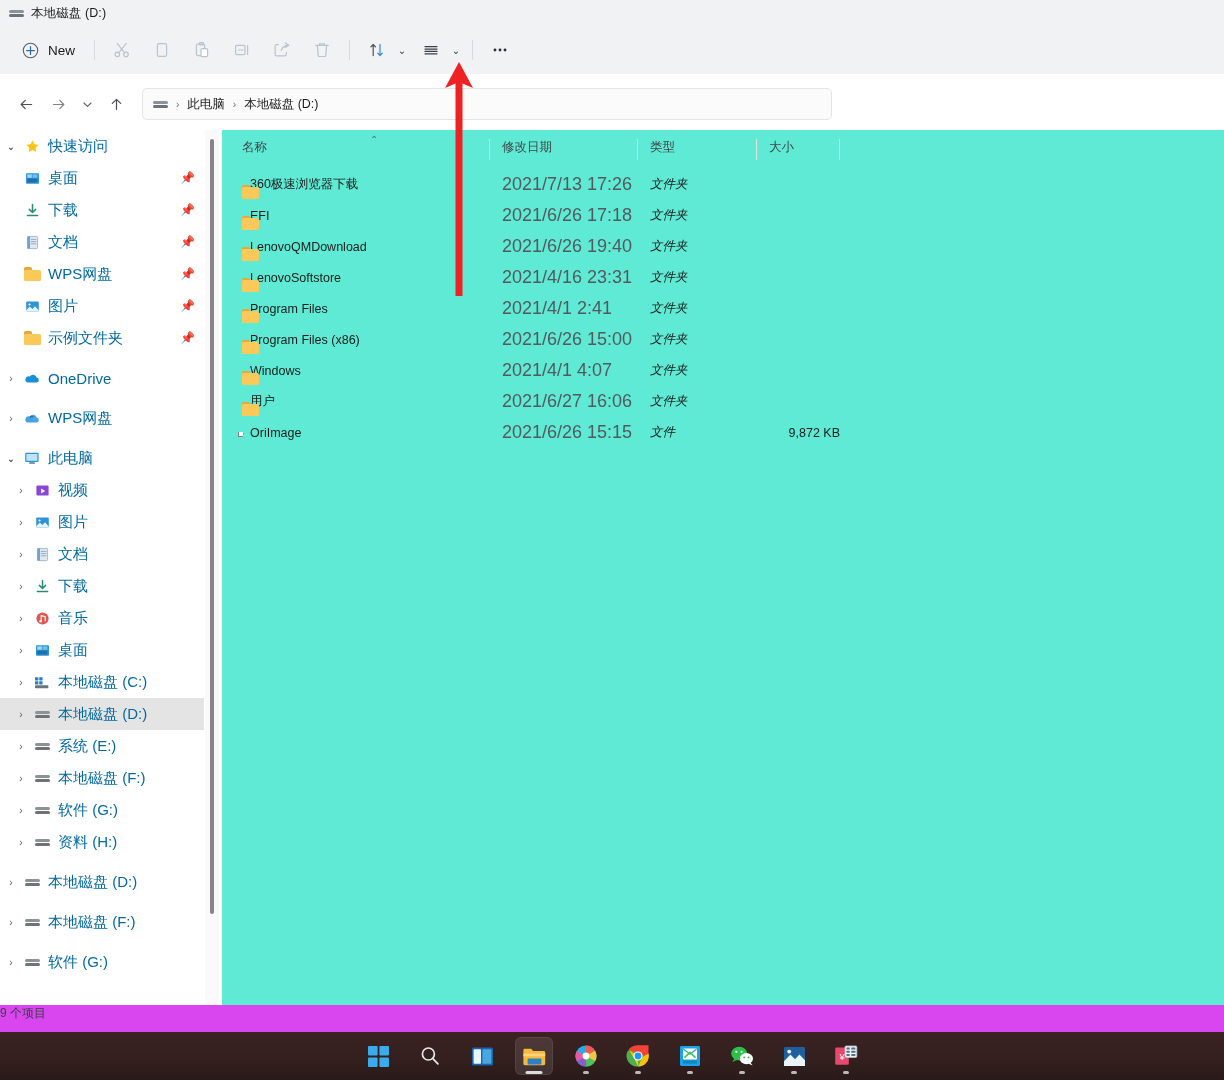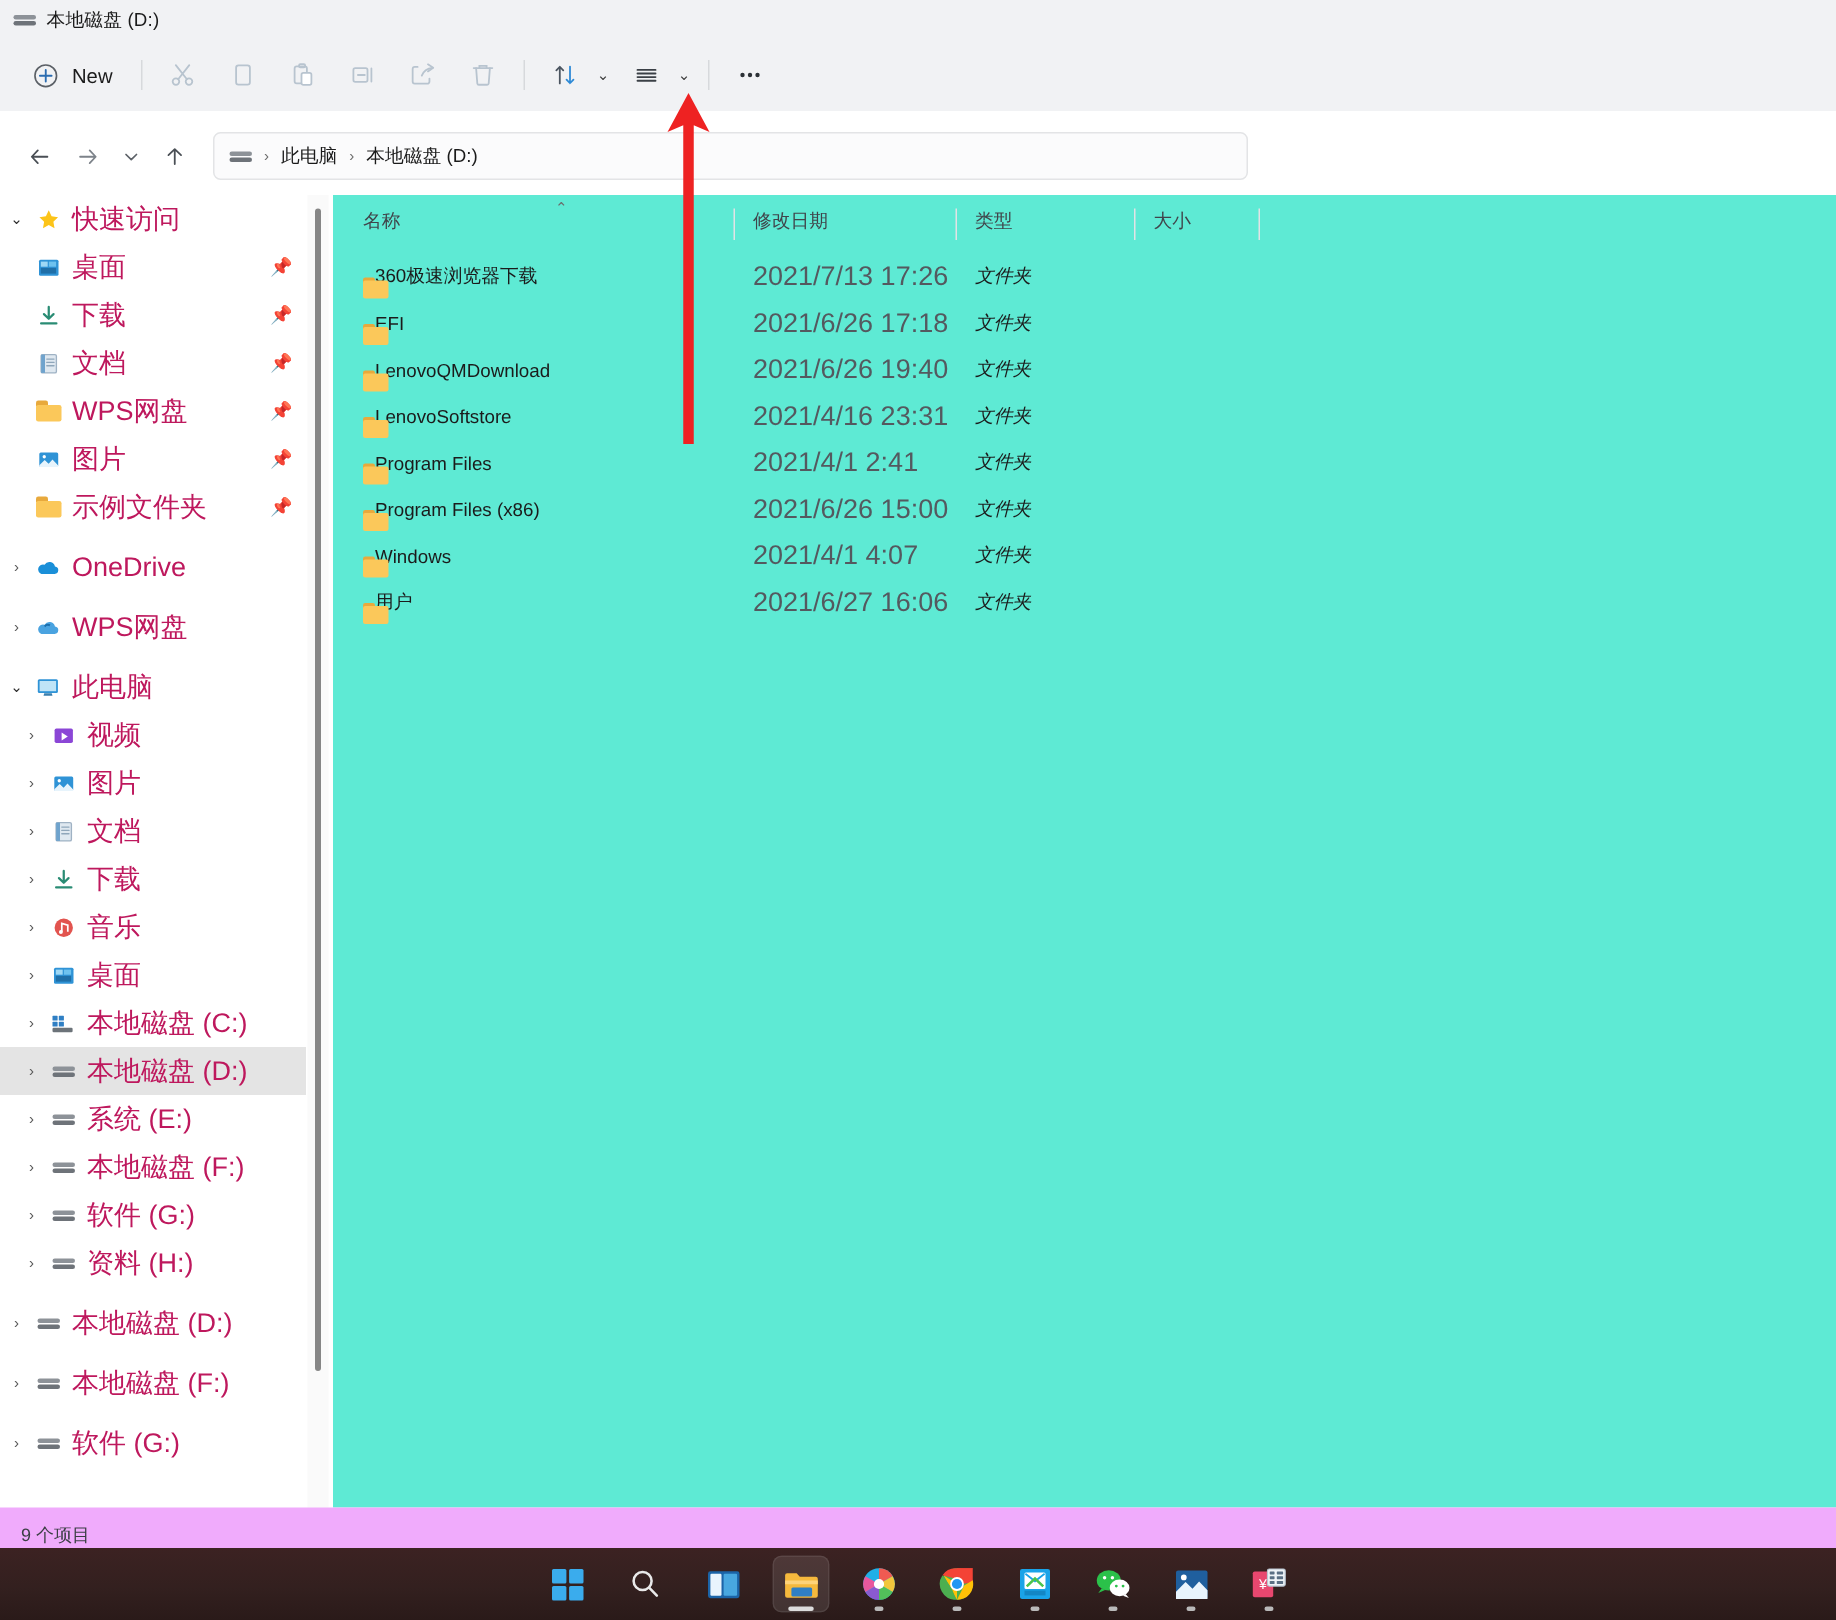--- a/index.html
+++ b/index.html
@@ -70,21 +70,21 @@
     display: flex; align-items: center; height: 32px; position: relative;
     cursor: default; padding-right: 6px;
   }
   .side-row.sel { background: #e4e4e4; }
   .side-exp {
     width: 22px; min-width: 22px; display: flex; align-items: center; justify-content: center;
     font-size: 10px; color: #5b5b5b;
   }
   .side-exp.open { color: #2b2b2b; }
   .side-ico { width: 20px; min-width: 20px; display: flex; align-items: center; justify-content: center; margin-right: 6px; }
-  .side-txt { font-size: 18px; color: #be185d; white-space: nowrap; }
+  .side-txt { font-size: 15px; color: #0369a1; white-space: nowrap; }
   .pin { position: absolute; right: 9px; color: #9aa0a6; font-size: 12px; }
 
   
   .side-scroll { position: absolute; left: 205px; top: 130px; width: 14px; height: 880px; background: #fafafa; }
   .side-scroll .thumb {
     position: absolute; left: 5px; top: 9px; width: 4px; height: 775px;
     background: #868686; border-radius: 2px;
   }
 
   
@@ -113,21 +113,21 @@
   .folder-ico .front { position: absolute; left: 0; top: 2.5px; width: 17px; height: 11.5px;
     background: #fbc85a; border-radius: 1.5px; }
   .file-ico { width: 14px; height: 17px; flex: 0 0 auto; position: relative; }
   .file-ico .sheet { position: absolute; inset: 0; border: 1.1px solid #7e8287; border-radius: 1px; background: #fff; }
   .file-ico .fold { position: absolute; right: -0.5px; top: -0.5px; width: 5px; height: 5px;
     background: #fff; border-left: 1.1px solid #7e8287; border-bottom: 1.1px solid #7e8287; }
 
   
   .statusbar {
     position: absolute; left: 0; top: 1005px; width: 1224px; height: 27px;
-    background: #f0abfc; display: flex; align-items: flex-end; padding-left: 14px;
+    background: #d946ef; display: flex; align-items: flex-start; padding-left: 0;
   }
   .statusbar span { font-size: 12px; color: #3b3f44; }
 
   
   .taskbar {
     position: absolute; left: 0; top: 1032px; width: 1224px; height: 48px;
     background: linear-gradient(180deg,#3c2222 0%, #33201f 55%, #2a1a19 100%);
     display: flex; align-items: center; justify-content: center; gap: 14px;
   }
   .tk {
@@ -721,20 +721,29 @@
     <div class="frow">
       <div class="f-name">
           <span><span class="folder-ico"><span class="back"></span><span class="front"></span></span></span>
           <span class="f-label">用户</span>
         </div>
       <div class="f-date">2021/6/27 16:06</div>
       <div class="f-type">文件夹</div>
       <div class="f-size"></div>
     </div>
 
+    <div class="frow">
+      <div class="f-name">
+          <span><span class="file-ico"><span class="sheet"></span><span class="fold"></span></span></span>
+          <span class="f-label">OriImage</span>
+        </div>
+      <div class="f-date">2021/6/26 15:15</div>
+      <div class="f-type">文件</div>
+      <div class="f-size">9,872 KB</div>
+    </div>
   </div>
 
   <div class="annot-arrow">
     <svg width="36" height="240" viewBox="0 0 36 240">
       <path d="M18 4 L32 30 L21.5 25.5 L21.5 238 L14.5 238 L14.5 25.5 L4 30 Z" fill="#ee2222"></path>
     </svg>
   </div>
 
   <div class="statusbar">
     <span>9 个项目</span>

